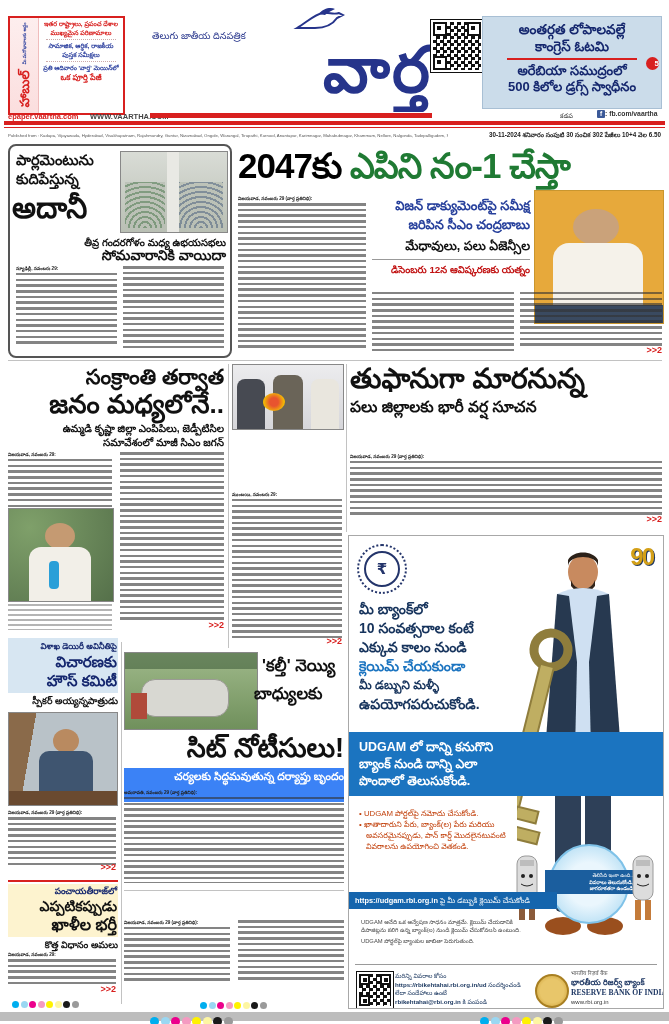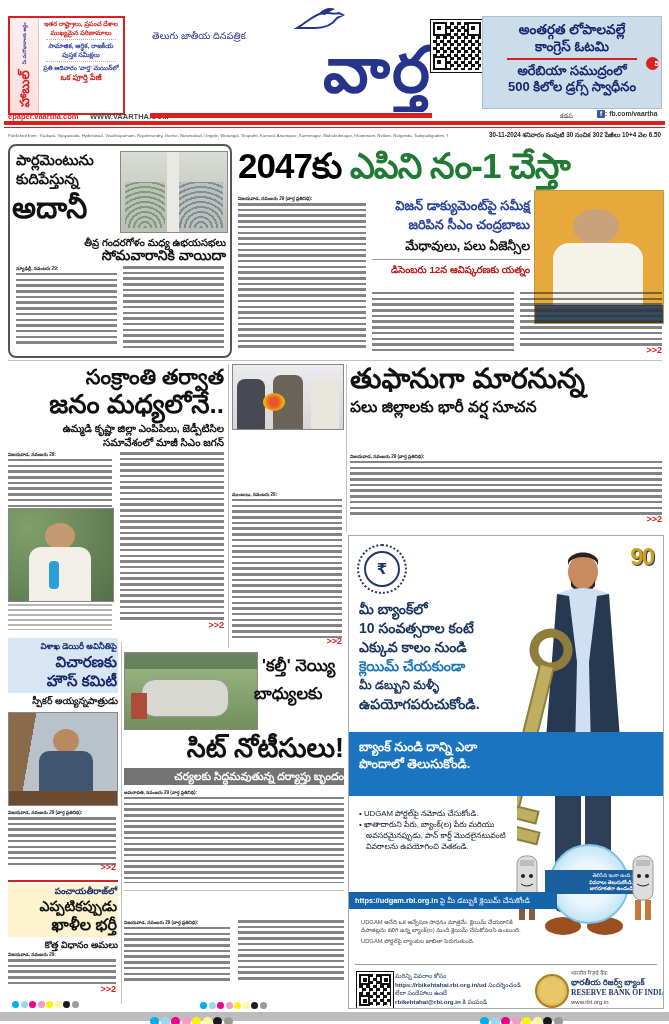--- a/index.html
+++ b/index.html
@@ -228,21 +228,21 @@
 
 <div class="abs" style="left:124px;top:650px;width:220px;height:238px">
   <div class="photo" style="left:0;top:2px;width:132px;height:76px;background:linear-gradient(#9fb98a,#70905c);border:1px solid #888">
     <div style="position:absolute;left:16px;top:26px;width:86px;height:36px;border-radius:14px;background:#d8d8d2;border:1px solid #9a9a94"></div>
     <div style="position:absolute;left:6px;top:40px;width:16px;height:26px;background:#b04a3a"></div>
     <div style="position:absolute;left:0;top:0;width:132px;height:16px;background:rgba(40,70,40,.45)"></div>
   </div>
   <div class="abs b nw" style="left:138px;top:4px;font-size:16.5px;line-height:22px">'కల్తీ' నెయ్యి</div>
   <div class="abs b nw" style="left:130px;top:32px;font-size:16.5px;line-height:22px">బాధ్యులకు</div>
   <div class="b ctr nw" style="position:absolute;left:0;top:82px;width:220px;font-size:27px;line-height:32px">సిట్ నోటీసులు!</div>
-  <div class="b ctr nw clip" style="position:absolute;left:0;top:118px;width:220px;height:17px;background:#737373;color:#fff;font-size:10.8px;line-height:17px">చర్యలకు సిద్ధమవుతున్న దర్యాప్తు బృందం</div>
+  <div class="b ctr nw clip" style="position:absolute;left:0;top:118px;width:220px;height:34px;background:#3b82f6;color:#fff;font-size:10.8px;line-height:17px">చర్యలకు సిద్ధమవుతున్న దర్యాప్తు బృందం</div>
   <div class="abs" style="left:0;top:140px;width:220px;height:96px">
     <span class="dl">అమరావతి, నవంబరు 29 (వార్త ప్రతినిధి):</span>
     <div class="gk" style="height:86px"></div>
   </div>
 </div>
 
 <div class="hrule" style="left:124px;top:890px;width:220px"></div>
 
 <div class="abs" style="left:124px;top:894px;width:220px;height:100px">
   <div class="abs" style="left:0;top:26px;width:220px;height:66px;display:flex;gap:8px">
@@ -292,26 +292,27 @@
     <div class="b nw" style="font-size:14px;line-height:19px;color:#16335c">మీ బ్యాంక్‌లో</div>
     <div class="b nw" style="font-size:14px;line-height:19px;color:#16335c">10 సంవత్సరాల కంటే</div>
     <div class="b nw" style="font-size:14px;line-height:19px;color:#16335c">ఎక్కువ కాలం నుండి</div>
     <div class="b nw" style="font-size:14px;line-height:19px;color:#1b74c0">క్లెయిమ్ చేయకుండా</div>
     <div class="b nw" style="font-size:12px;line-height:19px;color:#16335c">మీ డబ్బుని మళ్ళీ</div>
     <div class="b nw" style="font-size:14px;line-height:19px;color:#16335c">ఉపయోగపరుచుకోండి.</div>
   </div>
 
   <div class="abs" style="left:0;top:196px;width:314px;height:64px;background:#1b74c0">
     <div style="padding:7px 0 0 10px">
+      <div class="b nw" style="font-size:12.5px;line-height:17px;color:#fff">UDGAM లో దాన్ని కనుగొని</div>
       <div class="b nw" style="font-size:12.5px;line-height:17px;color:#fff">బ్యాంక్ నుండి దాన్ని ఎలా</div>
       <div class="b nw" style="font-size:12.5px;line-height:17px;color:#fff">పొందాలో తెలుసుకోండి.</div>
     </div>
   </div>
 
-  <div class="abs" style="left:10px;top:272px;width:185px;color:#0f172a">
+  <div class="abs" style="left:10px;top:272px;width:185px;color:#c2410c">
     <div class="nw" style="font-size:7.8px;line-height:11px">• <span>UDGAM పోర్టల్‌పై నమోదు చేసుకోండి.</span></div>
     <div class="nw" style="font-size:7.8px;line-height:11px">• <span>ఖాతాదారుని పేరు, బ్యాంక్(ల) పేరు మరియు</span></div>
     <div class="nw" style="font-size:7.8px;line-height:11px;padding-left:7px"><span>అవసరమైనప్పుడు, పాన్ కార్డ్ మొదలైనటువంటి</span></div>
     <div class="nw" style="font-size:7.8px;line-height:11px;padding-left:7px"><span>వివరాలను ఉపయోగించి వెతకండి.</span></div>
   </div>
 
   <span class="abs" style="left:158px;top:316px">
     <svg width="40" height="76" viewBox="0 0 40 76">
       <rect x="10" y="4" width="20" height="44" rx="8" fill="#dcdcdc" stroke="#9a9a9a"></rect>
       <rect x="13" y="8" width="14" height="6" fill="#bdbdbd"></rect>

